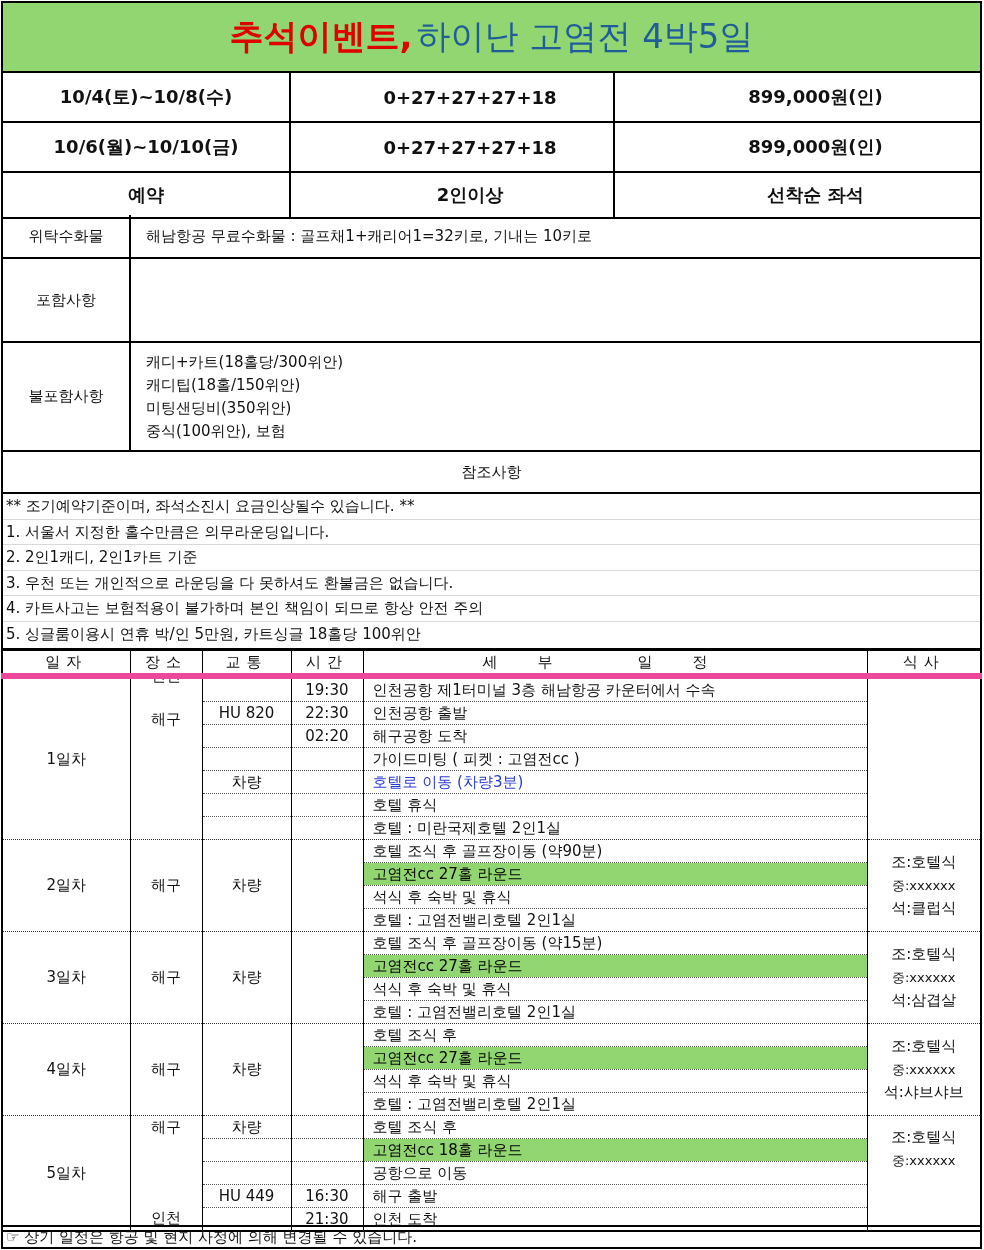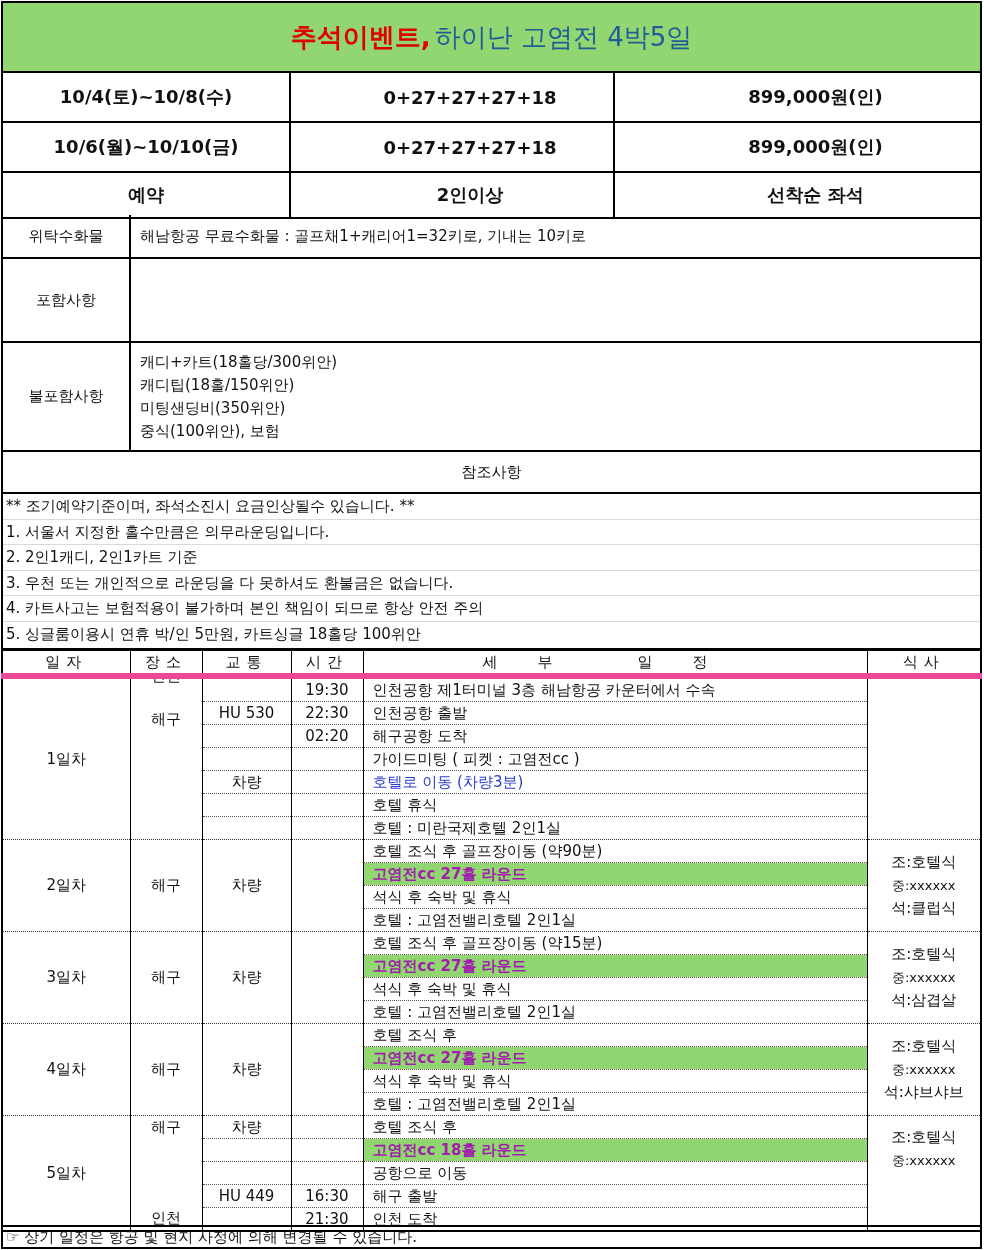--- a/index.html
+++ b/index.html
@@ -1,51 +1,51 @@
 <!DOCTYPE html>
 <html><head>
 <meta charset="utf-8">
 <style>
   html, body { margin:0; padding:0; background:#ffffff; }
   body { width:984px; height:1250px; position:relative; overflow:hidden;
          font-family:"DejaVu Sans", "Liberation Sans", sans-serif; color:#111; }
   .abs { position:absolute; box-sizing:border-box; }
   .title-bar { left:1px; top:1px; width:981px; height:72px; background:#92d672;
                border:2px solid #000; display:flex; align-items:center; justify-content:center;
-               font-size:26px; font-weight:bold; letter-spacing:0px; }
+               font-size:34px; font-weight:bold; letter-spacing:0px; }
   .title-red { color:#e00000; }
   .title-blue { color:#1f5c99; margin-left:4px; font-weight:normal; }
   .hdr-grid { left:1px; top:73px; width:981px; border-left:2px solid #000; border-right:2px solid #000; }
   .hdr-row { display:flex; height:48px; border-bottom:2px solid #000;gap:36px; }
   .hdr-row:last-child { height:44px; }
   .hdr-cell { display:flex; align-items:center; justify-content:center; font-size:18px; font-weight:bold;
               border-right:2px solid #000; box-sizing:border-box; }
   .hdr-cell:last-child { border-right:none; }
   .c1 { width:288px; } .c2 { width:288px; } .c3 { flex:1; }
 
   .info-row { left:1px; width:981px; border-left:2px solid #000; border-right:2px solid #000; border-bottom:2px solid #000; display:flex; }
   .info-label { width:128px; border-right:2px solid #000; display:flex; align-items:center; justify-content:center; font-size:15px; box-sizing:border-box; }
-  .info-body { flex:1; padding:4px 9px; font-size:15px; line-height:23px; display:flex; flex-direction:column; justify-content:center; }
+  .info-body { flex:1; padding:4px 15px; font-size:15px; line-height:23px; display:flex; flex-direction:column; justify-content:center; }
 
   .ref-title { left:1px; top:452px; width:981px; height:42px; border-left:2px solid #000; border-right:2px solid #000; border-bottom:2px solid #000;
                display:flex; align-items:center; justify-content:center; font-size:15px; }
   .notes { left:1px; top:494px; width:981px; border-left:2px solid #000; border-right:2px solid #000; border-bottom:2px solid #000; }
   .note { height:25.6px; line-height:25px; font-size:15px; padding-left:3px; border-bottom:1px solid #d9d9d9; box-sizing:border-box; white-space:nowrap; }
   .note:last-child { border-bottom:none; }
 
   table.sched { position:absolute; left:1px; top:649px; width:981px; border-collapse:collapse; table-layout:fixed;
                 border:2px solid #000; font-size:15px; }
   table.sched th { height:22px; font-weight:normal; border:1px solid #000; border-bottom:1px solid #000; font-size:15px; padding:0; letter-spacing:6px; }
   table.sched td { height:22px; padding:0; border-left:1px solid #000; border-right:1px solid #000; border-top:1px dotted #555; white-space:nowrap; overflow:hidden; }
   td.day, td.place, td.trans, td.meal { text-align:center; vertical-align:middle; }
   td.time { text-align:right; padding-right:14px !important; }
   td.detail { padding-left:9px !important; }
   tr.daystart td { border-top:1px dotted #333; }
   tr.daystart td.solidtop { border-top:6px solid #ec4899;margin-top:30px; }
-  td.green { background:#92d672; color:#a21caf; font-weight:bold;margin-top:30px; }
+  td.green { background:#92d672; color:#000000; font-weight:normal;margin-top:30px; }
   td.blue { color:#2a3bd0;margin-top:33px; }
   td.meal { line-height:23px; font-size:15px; }
   .meal-line { display:block; }
   .clipped { display:block; height:8px; overflow:hidden; line-height:0px; margin-top:-3px; }
   .footer { left:1px; top:1225px; width:981px; height:24px; border:2px solid #000; border-top:2px solid #000;
             font-size:15px; line-height:20px; padding-left:3px; }
 </style>
 </head>
 <body>
 
@@ -127,21 +127,21 @@
       <td class="place solidtop" rowspan="7" style="vertical-align:top;">
         <span class="clipped">인천</span>
         <span style="display:block;margin-top:26px;">해구</span>
       </td>
       <td class="trans solidtop"></td>
       <td class="time solidtop">19:30</td>
       <td class="detail solidtop">인천공항 제1터미널 3층 해남항공 카운터에서 수속</td>
       <td class="meal solidtop" rowspan="7"></td>
     </tr>
     <tr>
-      <td class="trans">HU 530</td>
+      <td class="trans">HU 820</td>
       <td class="time">22:30</td>
       <td class="detail">인천공항 출발</td>
     </tr>
     <tr>
       <td class="trans"></td>
       <td class="time">02:20</td>
       <td class="detail">해구공항 도착</td>
     </tr>
     <tr>
       <td class="trans"></td>

